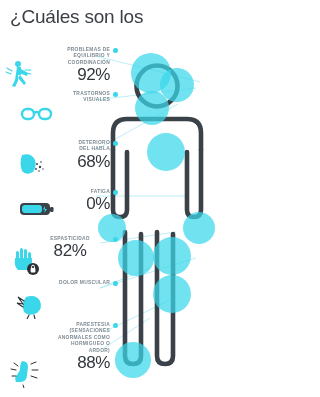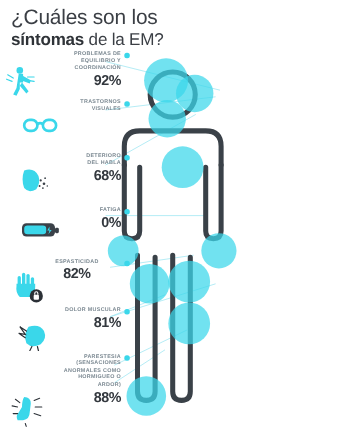--- a/index.html
+++ b/index.html
@@ -29,21 +29,21 @@
     width:86px;
   }
   .sym .lbl{
     display:block;
     font-size:4.9px;font-weight:700;letter-spacing:.28px;
     color:#7d8a93;line-height:1.32;text-transform:uppercase;
     white-space:pre-line;
   }
   .sym .pct{
     display:block;margin-top:0px;
-    font-size:13px;font-weight:700;color:#33383e;letter-spacing:-.4px;
+    font-size:17px;font-weight:400;color:#33383e;letter-spacing:-.4px;
     line-height:1.04;
   }
   .sym .ico{position:absolute;left:0;}
 
   
   #sym-0{left:18px;top:47px;width:92px;}
   #sym-0 .txt{width:74px;}
   #sym-0 .ico{left:-14px;top:12px;}
 
   #sym-1{left:18px;top:91px;width:92px;}
@@ -71,21 +71,20 @@
   #sym-6 .ico{left:2px;top:36px;}
 
   
   .dot{position:absolute;width:4.6px;height:4.6px;border-radius:50%;background:#3ad7ea;}
 </style>
 </head>
 <body>
 
 <div class="title">
   <span class="l1">¿Cuáles son los</span>
-  <span class="l2"><b>síntomas</b><span> de la EM?</span></span>
 </div>
 
 <div class="figure-layer">
 <svg width="220" height="397" viewBox="0 0 220 397" xmlns="http://www.w3.org/2000/svg">
 
   <g stroke="#9fe6f2" stroke-width="0.7" fill="none">
     <line x1="96" y1="56" x2="200" y2="82"></line>
     <line x1="96" y1="100" x2="196" y2="88"></line>
     <line x1="96" y1="150" x2="178" y2="104"></line>
     <line x1="96" y1="196" x2="186" y2="196"></line>
@@ -238,21 +237,20 @@
       <path d="M10 6 Q20 3 24 10 Q27 17 21 22 Q13 26 8 21 Q5 13 10 6 Z" fill="#3ad7ea"></path>
       <path d="M8 10 L2 6 L7 13 L1 12 L7 16" fill="none" stroke="#2b3036" stroke-width="1.1" stroke-linecap="round"></path>
       <g stroke="#2b3036" stroke-width="1.1" stroke-linecap="round">
         <line x1="13" y1="24" x2="11" y2="28"></line>
         <line x1="18" y1="24" x2="19" y2="28"></line>
       </g>
     </svg>
   </span>
   <span class="txt">
     <span class="lbl">DOLOR MUSCULAR</span>
-    <span class="pct">81%</span>
   </span>
   <span class="dot" style="right:-8px;top:1px;"></span>
 </div>
 
 <div class="sym" id="sym-6">
   <span class="ico">
     <svg width="34" height="30" viewBox="0 0 34 30">
       <path d="M14 3 Q20 3 20 9 L19 17 Q19 23 13 24 L8 24 Q6 20 9 17 L12 12 Q12 6 14 3 Z" fill="#3ad7ea"></path>
       <g stroke="#2b3036" stroke-width="1" stroke-linecap="round">
         <line x1="6" y1="5" x2="10" y2="8"></line>

